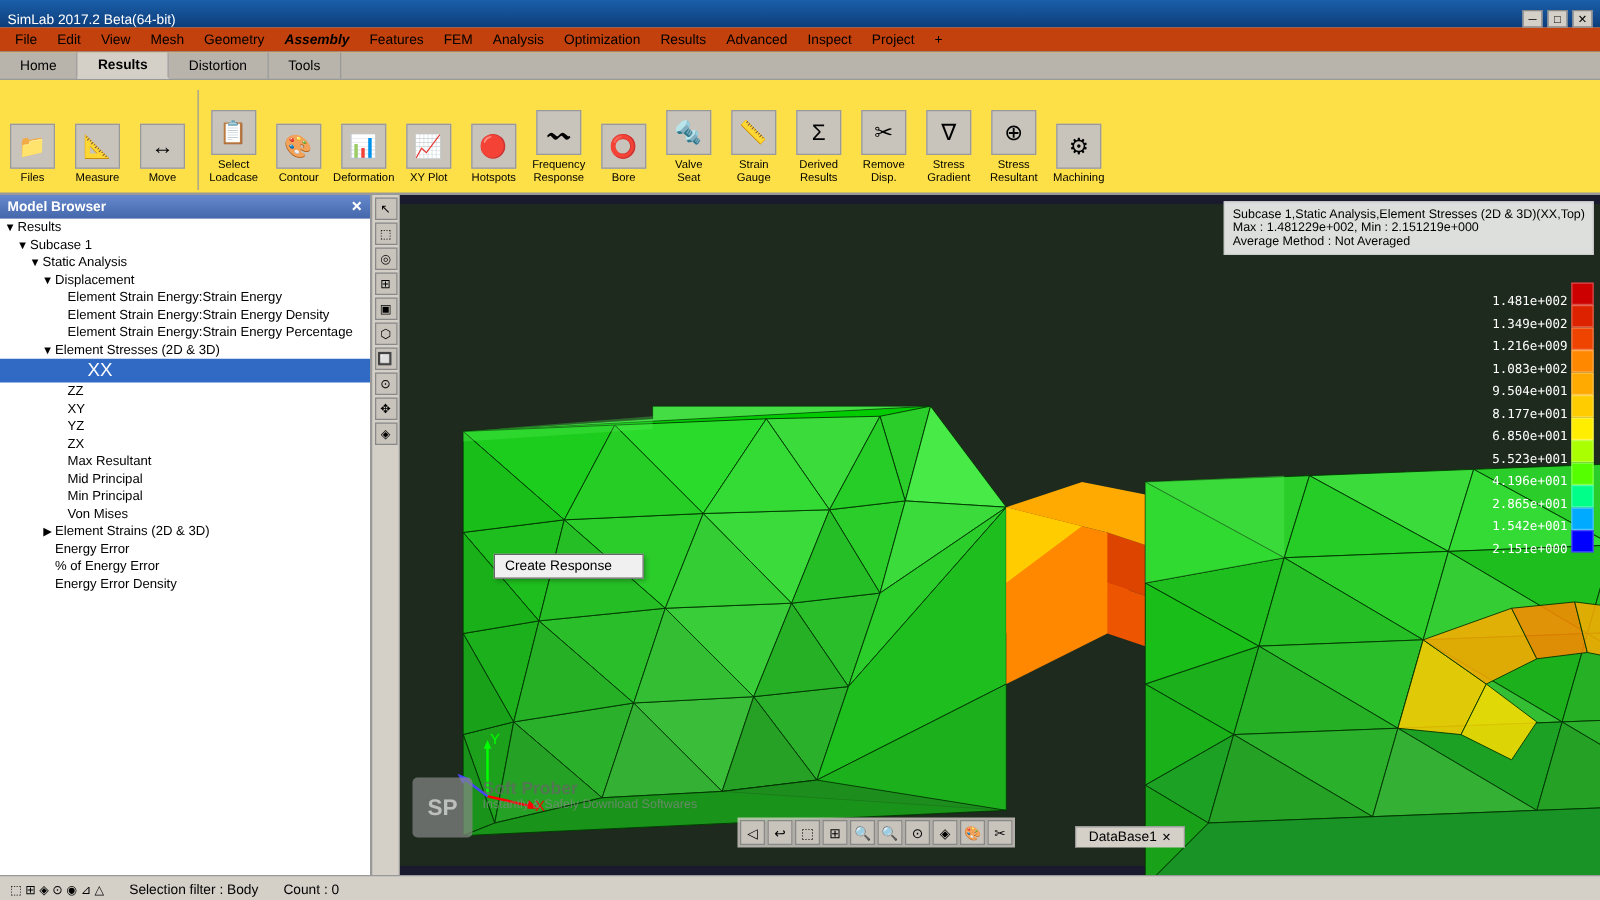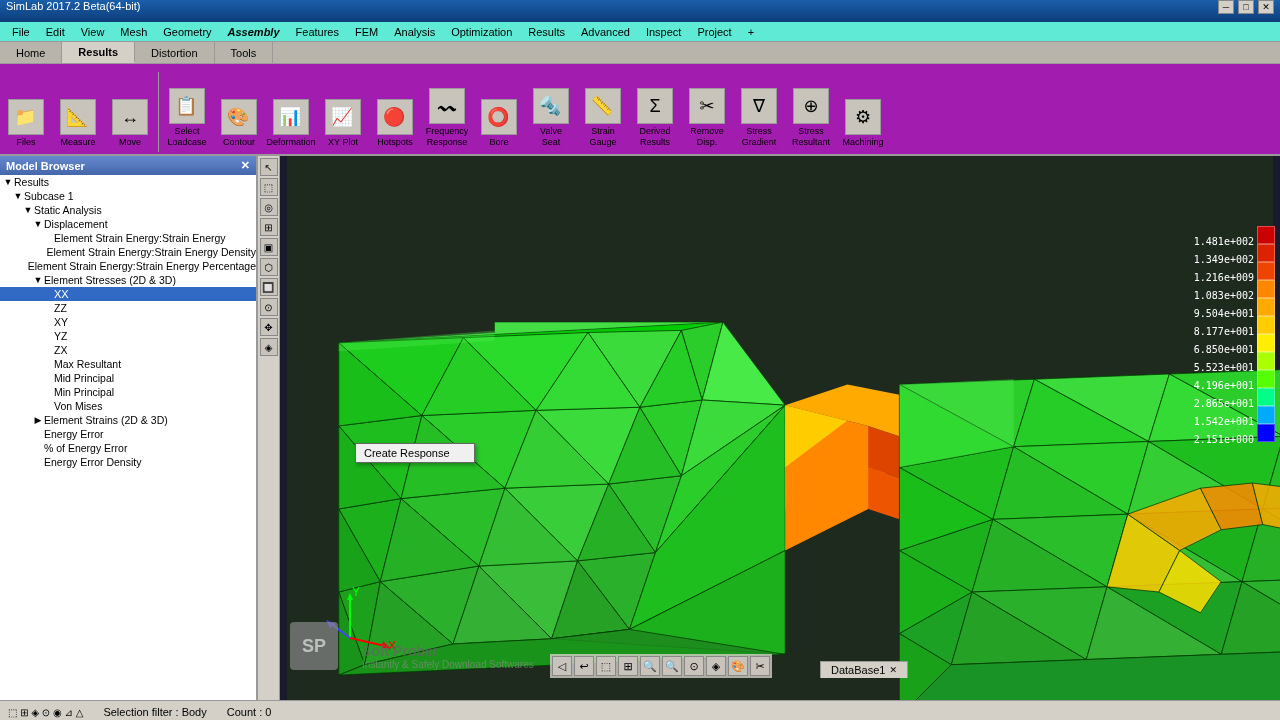--- a/index.html
+++ b/index.html
@@ -4,53 +4,53 @@
   <style>
     * { margin: 0; padding: 0; box-sizing: border-box; }
     body { font-family: Arial, sans-serif; font-size: 11px; background: #d4d0c8; overflow: hidden; width: 1280px; height: 720px; }
 
     
     #title-bar {
       background: linear-gradient(to bottom, #1a5faa, #0d3d7a);
       color: white;
       height: 22px;
       display: flex;
-      align-items: flex-start;
+      align-items: flex-end;
       justify-content: space-between;
       padding: 0 6px;
       font-size: 11px;
     }
     #title-bar-controls { display: flex; gap: 4px; }
     #title-bar-controls span {
       width: 16px; height: 14px;
       background: #d4d0c8;
       border: 1px solid #888;
       display: flex; align-items: center; justify-content: center;
       font-size: 9px; color: #000; cursor: pointer;
     }
 
     
     #menu-bar {
-      background: #5eead4;
+      background: #c2410c;
       height: 20px;
       display: flex;
       align-items: center;
       border-bottom: 1px solid #999;
       font-size: 11px;
       padding: 0 4px;
     }
     .menu-item {
       padding: 2px 8px;
       cursor: pointer;
       white-space: nowrap;
     }
 
     
     #ribbon {
-      background: #a21caf;
+      background: #fde047;
       border-bottom: 2px solid #999;
     }
     #ribbon-tabs {
       display: flex;
       height: 22px;
       background: #b8b4ac;
       border-bottom: 1px solid #999;
     }
     .ribbon-tab {
       padding: 3px 16px;
@@ -92,21 +92,21 @@
     .ribbon-btn-label { font-size: 9px; line-height: 1.2; }
 
     
     #main-area {
       display: flex;
       height: calc(720px - 22px - 20px - 112px - 22px);
     }
 
     
     #sidebar {
-      width: 258px;
+      width: 298px;
       background: #d4d0c8;
       border-right: 2px solid #999;
       display: flex;
       flex-direction: column;
     }
     #sidebar-header {
       background: linear-gradient(to bottom, #6688cc, #4466aa);
       color: white;
       padding: 3px 6px;
       font-size: 11px;
@@ -455,21 +455,21 @@
           <span style="font-size:10.5px;">Element Strain Energy:Strain Energy Percentage</span>
         </div>
         <div class="tree-item">
           <span class="indent" style="width:32px;display:inline-block;"></span>
           <span class="tree-toggle">▼</span>
           <span style="font-size:10.5px;">Element Stresses (2D &amp; 3D)</span>
         </div>
         <div class="tree-item selected">
           <span class="indent" style="width:42px;display:inline-block;"></span>
           <span class="tree-toggle"></span>
-          <span style="font-size:11px;">XX</span>
+          <span style="font-size:15px;margin-left:16px;">XX</span>
         </div>
         <div class="tree-item">
           <span class="indent" style="width:42px;display:inline-block;"></span>
           <span class="tree-toggle"></span>
           <span style="font-size:10.5px;">ZZ</span>
         </div>
         <div class="tree-item">
           <span class="indent" style="width:42px;display:inline-block;"></span>
           <span class="tree-toggle"></span>
           <span style="font-size:10.5px;">XY</span>
@@ -674,20 +674,25 @@
         <polygon points="900,360 880,320 930,315 940,355" fill="#ff8800"></polygon>
         <polygon points="940,355 930,315 970,320 965,360" fill="#ffaa00"></polygon>
         <polygon points="840,420 860,380 900,410 880,440" fill="#ffdd00"></polygon>
       </g>
 
       <polygon points="590,220 700,215 700,280 590,300" fill="#55ee55" opacity="0.4"></polygon>
       <polygon points="50,180 200,168 200,178 50,188" fill="#55ee55" opacity="0.3"></polygon>
     </svg>
 
     
+    <div id="info-panel">
+      <div>Subcase 1,Static Analysis,Element Stresses (2D &amp; 3D)(XX,Top)</div>
+      <div>Max : 1.481229e+002, Min : 2.151219e+000</div>
+      <div>Average Method : Not Averaged</div>
+    </div>
 
     
     <div id="color-scale">
         <div class="scale-row">
           <span class="scale-label">1.481e+002</span>
           <div class="scale-color" style="background:#cc0000;"></div>
         </div>
         <div class="scale-row">
           <span class="scale-label">1.349e+002</span>
           <div class="scale-color" style="background:#dd2200;"></div>
@@ -746,21 +751,21 @@
         <polygon points="70,70 63,63 62,70" fill="#ff0000"></polygon>
         <text x="68" y="72" fill="#ff0000" font-size="12">X</text>
 
         <line x1="30" y1="60" x2="10" y2="45" stroke="#4444ff" stroke-width="2"></line>
         <polygon points="6,42 10,50 16,46" fill="#4444ff"></polygon>
       </svg>
     </div>
 
     
     <div id="watermark">
-      <div style="display:flex; align-items:flex-end; gap:24px;">
+      <div style="display:flex; align-items:flex-start; gap:8px;">
         <div style="width:48px;height:48px;background:#888;border-radius:4px;display:flex;align-items:center;justify-content:center;color:white;font-weight:bold;font-size:18px;">SP</div>
         <div>
           <div style="font-size:14px;color:#666;font-weight:bold;">Soft Prober</div>
           <div style="font-size:10px;color:#888;">Instantly &amp; Safely Download Softwares</div>
         </div>
       </div>
     </div>
 
     
     <div id="context-menu">

